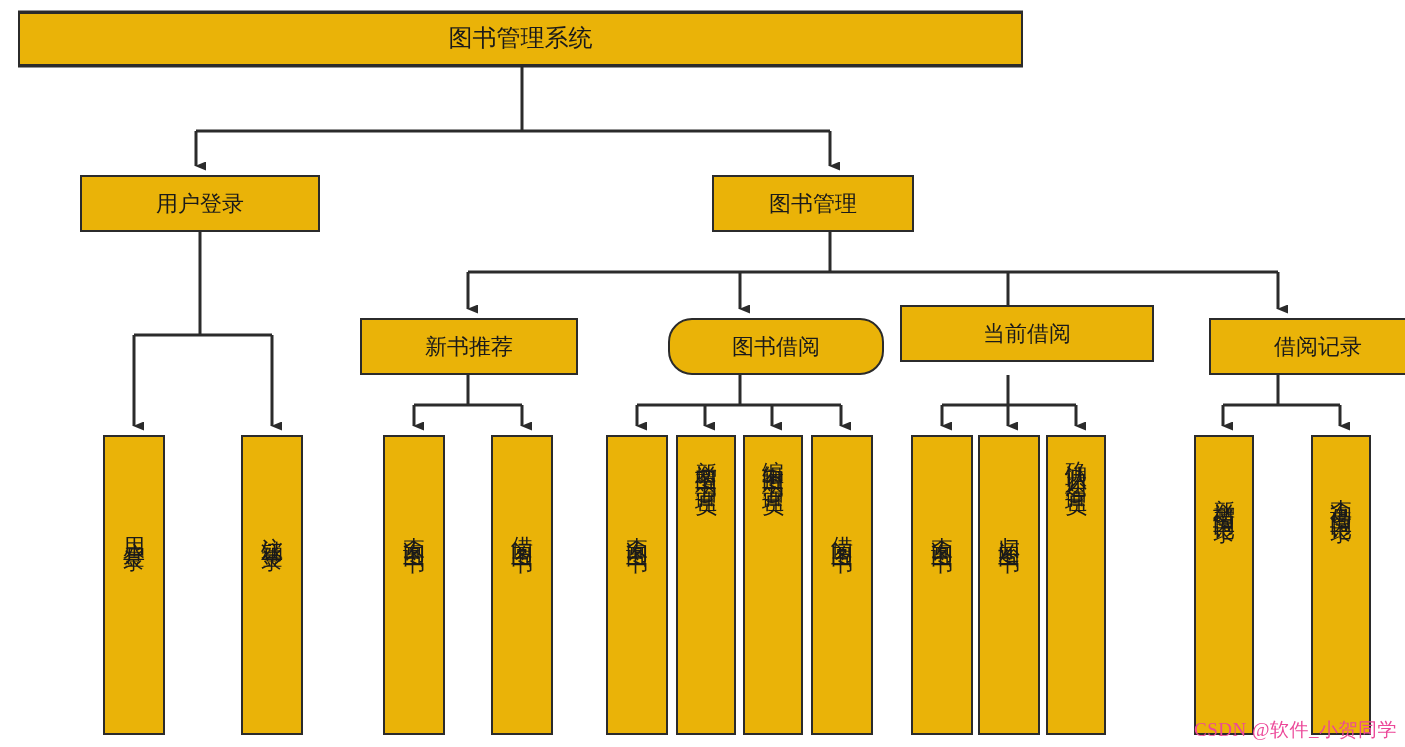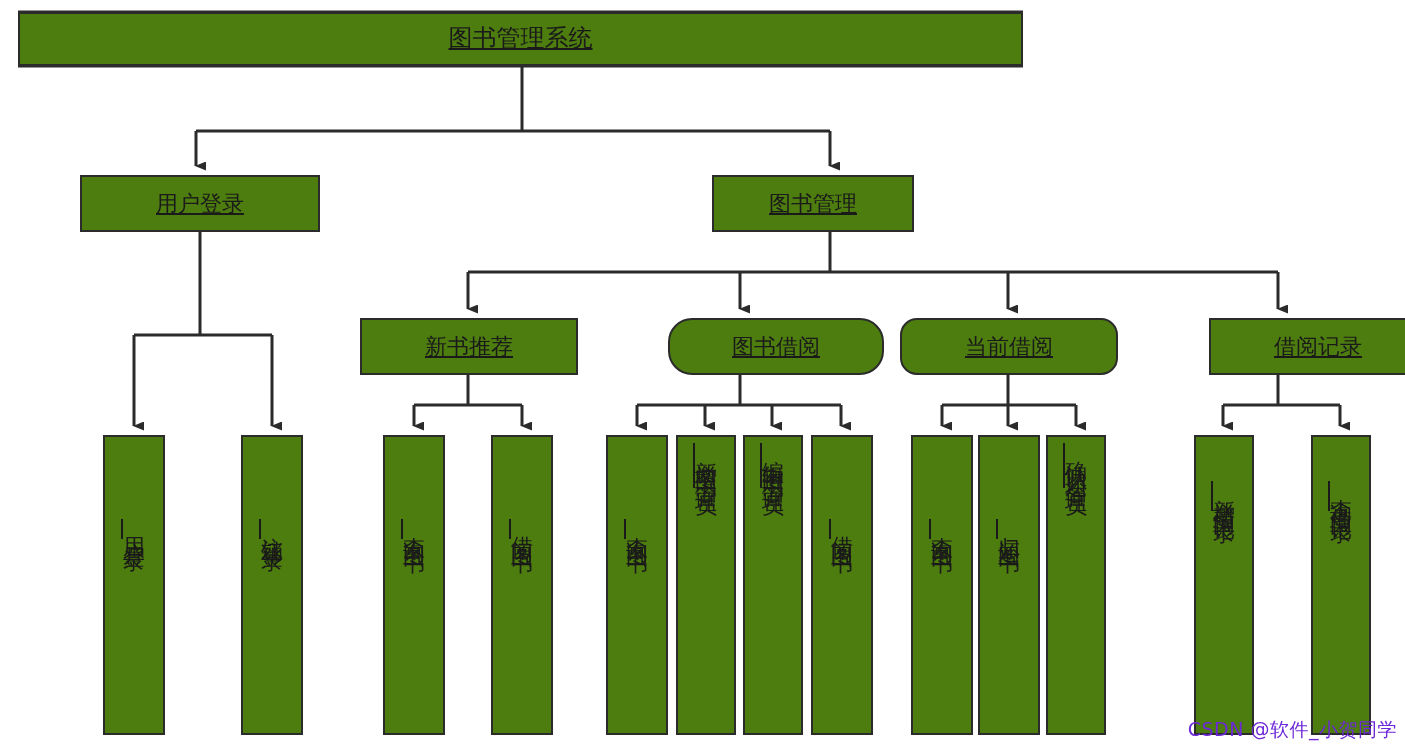--- a/index.html
+++ b/index.html
@@ -9,27 +9,26 @@
     background:#ffffff;
     font-family:"DejaVu Sans","Liberation Sans",sans-serif;
     overflow:hidden;
   }
   #canvas{position:relative;width:1405px;height:747px;}
   svg.lines{position:absolute;left:0;top:0;width:1405px;height:747px;}
 
   .node{
     position:absolute;
     box-sizing:border-box;
-    background:#4d7c0f;
+    background:#eab308;
     border:2px solid #2b2b2b;
     display:flex;
     align-items:center;
     justify-content:center;
     color:#1a1a1a;
-    text-decoration:underline;
   }
   .node .lbl{
     display:block;
     text-align:center;
     line-height:1.15;
     white-space:nowrap;
   }
   .node.root{
     border-width:2px;
     box-shadow:0 1.5px 0 0 #2b2b2b, 0 -1.5px 0 0 #2b2b2b;
@@ -53,23 +52,24 @@
     margin-top:2px;
   }
   .node.leaf.mid .lbl{margin-top:78px;}
   .node.leaf.mid2 .lbl{margin-top:40px;}
 
   .watermark{
     position:absolute;
     right:8px;
     bottom:4px;
     font-size:19px;
-    color:#6d28d9;
+    color:#ec4899;
     white-space:nowrap;
     letter-spacing:0.5px;
+    font-family:Liberation Serif, serif;
   }
 </style>
 </head>
 <body>
 
 <div id="canvas">
 
   <svg class="lines" viewBox="0 0 1405 747" xmlns="http://www.w3.org/2000/svg">
     <defs>
       <marker id="arrow" markerWidth="9" markerHeight="11" refX="4.5" refY="10" orient="auto" markerUnits="userSpaceOnUse">
@@ -130,21 +130,21 @@
   <div class="node l2" style="left:712px;top:175px;width:202px;height:57px;">
     <span class="lbl">图书管理</span>
   </div>
 
   <div class="node l3" style="left:360px;top:318px;width:218px;height:57px;">
     <span class="lbl">新书推荐</span>
   </div>
   <div class="node l3" style="left:668px;top:318px;width:216px;height:57px;border-radius:24px;">
     <span class="lbl">图书借阅</span>
   </div>
-  <div class="node l3" style="left:900px;top:318px;width:218px;height:57px;border-radius:17px;">
+  <div class="node l3" style="left:900px;top:305px;width:254px;height:57px;">
     <span class="lbl">当前借阅</span>
   </div>
   <div class="node l3" style="left:1170px;top:318px;width:218px;height:57px;margin-left:39px;">
     <span class="lbl">借阅记录</span>
   </div>
 
   <div class="node leaf mid" style="left:103px;top:435px;width:62px;height:300px;">
     <span class="lbl">用户登录</span>
   </div>
   <div class="node leaf mid" style="left:241px;top:435px;width:62px;height:300px;">

